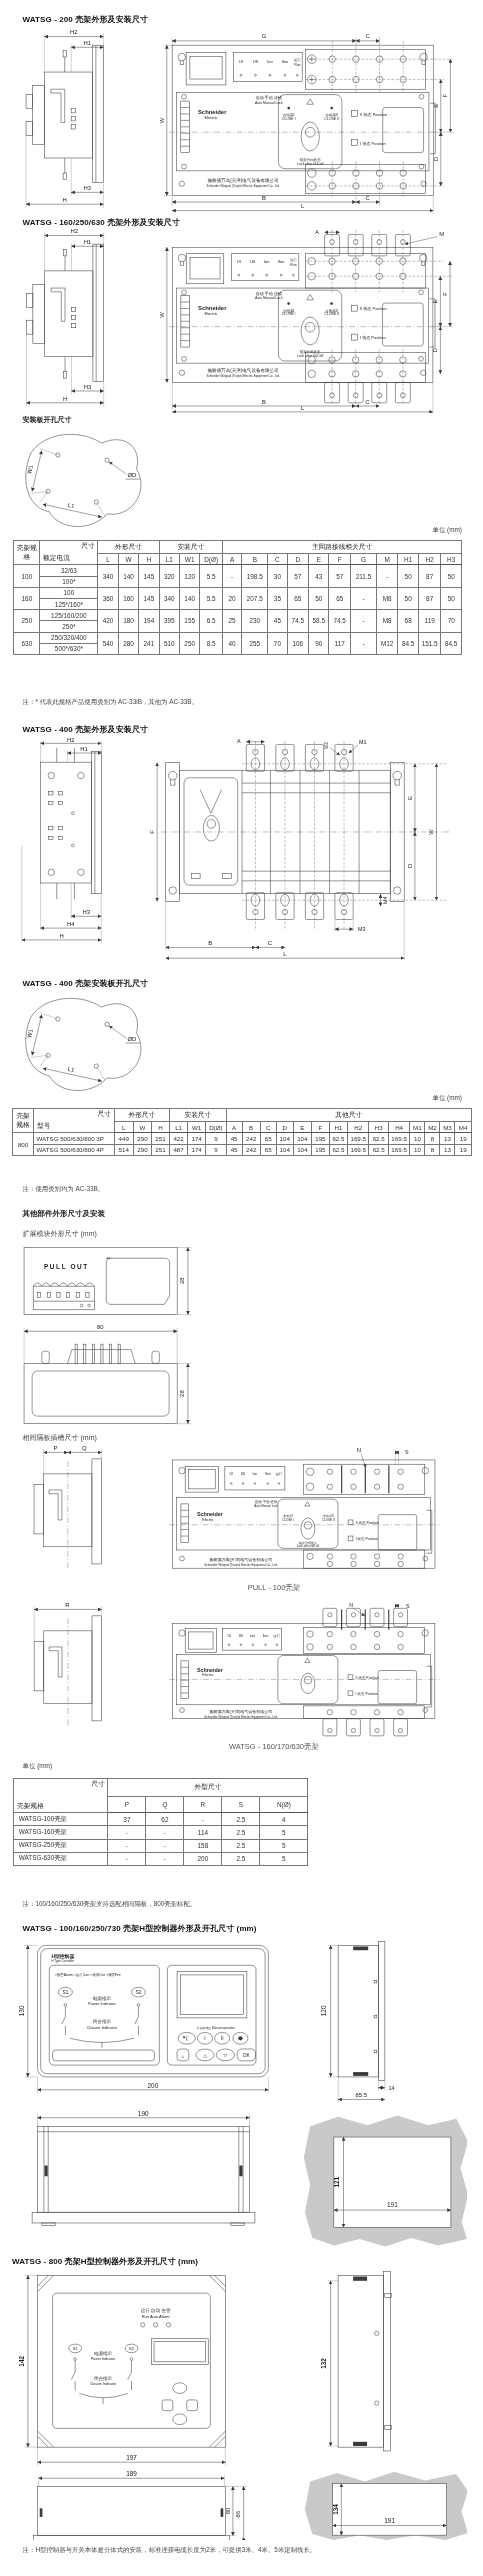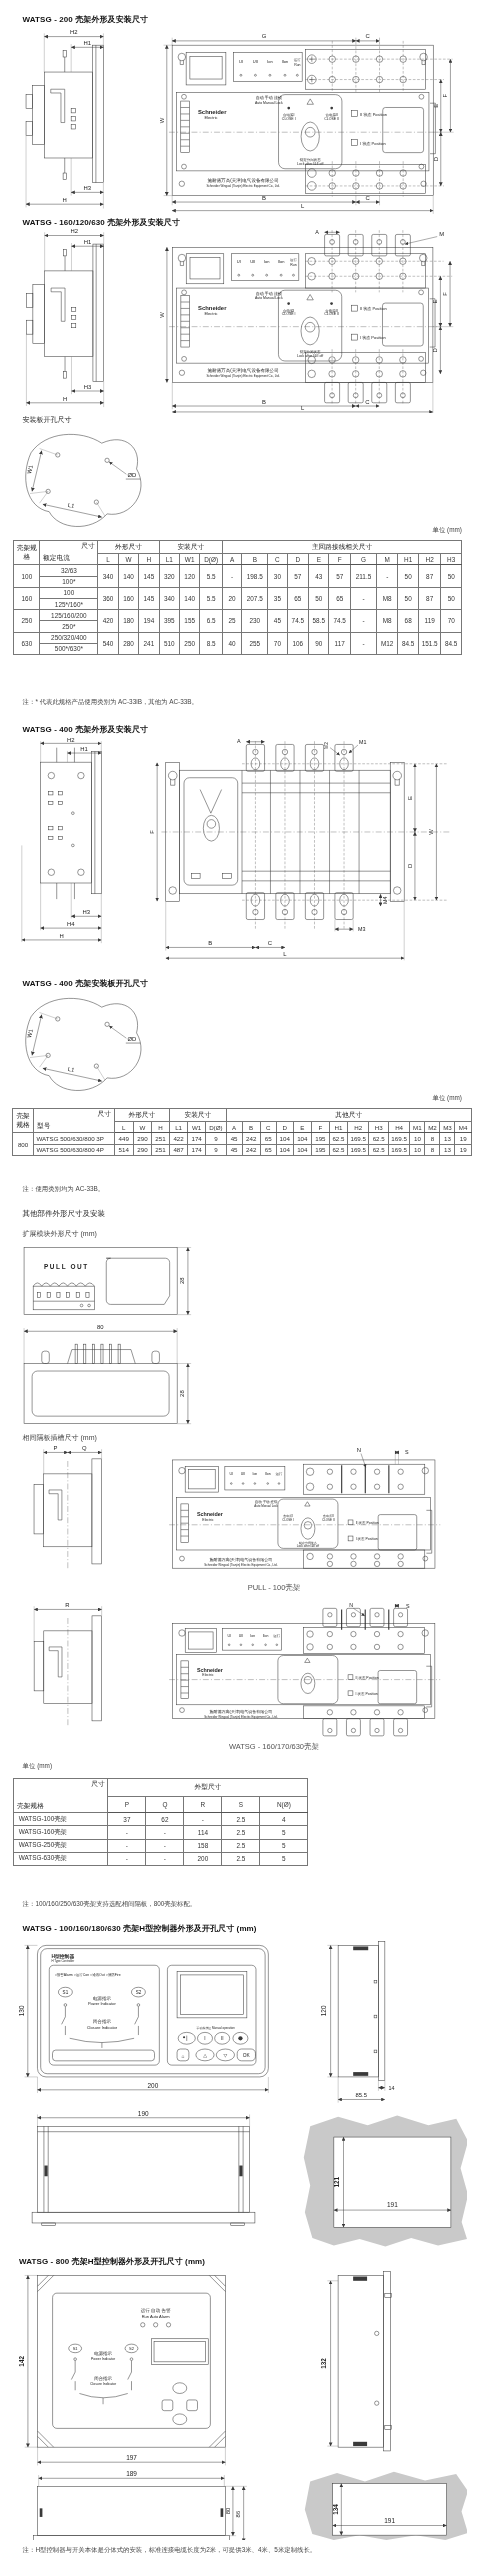--- a/index.html
+++ b/index.html
@@ -1,20 +1,20 @@
 <!DOCTYPE html>
 <html style="font-size:8.6px"><head>
 <meta charset="utf-8">
 <style>
   html,body{margin:0;padding:0;background:#fff}
   #page{position:relative;width:484px;height:2576px;background:#fff;overflow:hidden;
         font-family:"Liberation Sans","DejaVu Sans",sans-serif;color:#222}
   .abs{position:absolute}
   .h1{font-size:8px;font-weight:bold;color:#111;letter-spacing:0.1px}
-  .h3{font-size:7px;font-weight:normal;color:#222}
+  .h3{font-size:7px;font-weight:bold;color:#222}
   .h4{font-size:7px;font-weight:normal;color:#444}
   .note{font-size:6.4px;color:#444}
   .unit{font-size:6.4px;color:#444;text-align:right;width:86px}
   .unitl{font-size:6.4px;color:#444}
   .cap{font-size:7.5px;color:#555;text-align:center;width:226px}
   
   table.tbl{border-collapse:collapse;font-size:6.4px;color:#333;table-layout:fixed;border:1.1px solid #444}
   table.tbl td{border:0.5px solid #777;text-align:center;padding:1.6px 0.5px;overflow:hidden;background:#fff}
   table.tbl tr.hd td{font-size:6.7px;color:#222}
   table.tbl tr.hd2 td{border-bottom:1.1px solid #555}
@@ -205,21 +205,21 @@
       <line class="dm" x1="300" y1="322" x2="642" y2="322"></line>
         <text class="t11 mid" x="471" y="318">B</text>
       <line class="dm" x1="642" y1="322" x2="686" y2="322"></line>
         <text class="t11 mid" x="664" y="318">C</text>
       <line class="wt" x1="786" y1="310" x2="786" y2="344"></line>
       <line class="dm" x1="300" y1="338" x2="786" y2="338"></line>
         <text class="t11 mid" x="543" y="334">L</text>
     </g>
   </svg>
 
-  <div class="abs h1" style="left:22.6px;top:217px">WATSG - 160/120/630 壳架外形及安装尺寸</div>
+  <div class="abs h1" style="left:22.6px;top:217px">WATSG - 160/250/630 壳架外形及安装尺寸</div>
 
   <svg class="abs" style="left:10.7px;top:228px" width="462" height="185" viewBox="0 0 860 345">
     <g>
       <rect class="s" x="152" y="30" width="20" height="256"></rect>
         <line class="s" x1="158" y1="30" x2="158" y2="286"></line>
       <rect class="s" x="62" y="80" width="90" height="160"></rect>
       <rect class="s" x="40" y="105" width="22" height="110"></rect>
       <rect class="s" x="28" y="122" width="12" height="26"></rect>
         <rect class="s" x="28" y="172" width="12" height="26"></rect>
       <path class="s" d="M74,112 h26 v62 h-7 v-55 h-19 z"></path>
@@ -1112,21 +1112,21 @@
           <td>-</td>
           <td>200</td>
           <td>2.5</td>
           <td>5</td>
         </tr>
   </tbody>
     </table>
 
   <div class="abs note" style="left:22.6px;top:1900px">注：100/160/250/630壳架支持选配相间隔板，800壳架标配。</div>
 
-  <div class="abs h1" style="left:22.6px;top:1923px">WATSG - 100/160/180/630 壳架H型控制器外形及开孔尺寸 (mm)</div>
+  <div class="abs h1" style="left:22.6px;top:1923px">WATSG - 100/160/250/730 壳架H型控制器外形及开孔尺寸 (mm)</div>
 
   <svg class="abs" style="left:16px;top:1937px" width="451" height="311" viewBox="0 0 840 578">
     <g>
       <rect class="s" x="40" y="15" width="430" height="245" rx="16"></rect>
       <rect class="s" x="46" y="21" width="418" height="233" rx="12"></rect>
       <text class="t9 bold" x="66" y="38">H型控制器</text>
       <text class="t5" x="66" y="46">H Type Controller</text>
       <rect class="s" x="62" y="52" width="205" height="186" rx="8"></rect>
       <text class="t6" x="72" y="72">○报警Alarm  ○运行Con  ○通讯Out  ○消防Fire</text>
       <ellipse class="s" cx="92" cy="102" rx="13" ry="9"></ellipse>
@@ -1218,21 +1218,21 @@
     <g>
       <polygon class="gry" points="548,352 600,334 655,350 710,332 768,350 820,338 842,380 828,430 842,480 830,530 840,562 786,574 736,560 688,576 640,562 592,574 552,560 538,512 548,462 536,410"></polygon>
       <rect x="592" y="372" width="218" height="168" fill="#fff" stroke="#3a3a3a"></rect>
       <line class="dm" x1="610" y1="372" x2="610" y2="540"></line>
         <text class="t12 mid bold" transform="rotate(-90 602 456)" x="602" y="456">121</text>
       <line class="dm" x1="592" y1="508" x2="810" y2="508"></line>
         <text class="t12 mid" x="701" y="503">191</text>
     </g>
   </svg>
 
-  <div class="abs h1" style="left:19px;top:2256px">WATSG - 800 壳架H型控制器外形及开孔尺寸 (mm)</div>
+  <div class="abs h1" style="left:12px;top:2256px">WATSG - 800 壳架H型控制器外形及开孔尺寸 (mm)</div>
 
   <svg class="abs" style="left:16px;top:2269px" width="451" height="271" viewBox="0 0 840 505">
     <g>
       <rect class="s" x="40" y="12" width="350" height="320"></rect>
       <path class="s" d="M40,42 l30,-30 M60,12 l-20,20 M360,12 l30,30 M390,32 l-20,-20 M40,302 l30,30 M60,332 l-20,-20 M390,302 l-30,30 M370,332 l20,-20"></path>
       <rect class="s" x="68" y="45" width="294" height="252" rx="8"></rect>
       <text class="t8 mid" x="260" y="80">运行  自动  告警</text>
       <text class="t7 mid" x="260" y="92">Run  Auto  Alarm</text>
       <circle class="s" cx="236" cy="104" r="4"></circle>
         <circle class="s" cx="260" cy="104" r="4"></circle>

